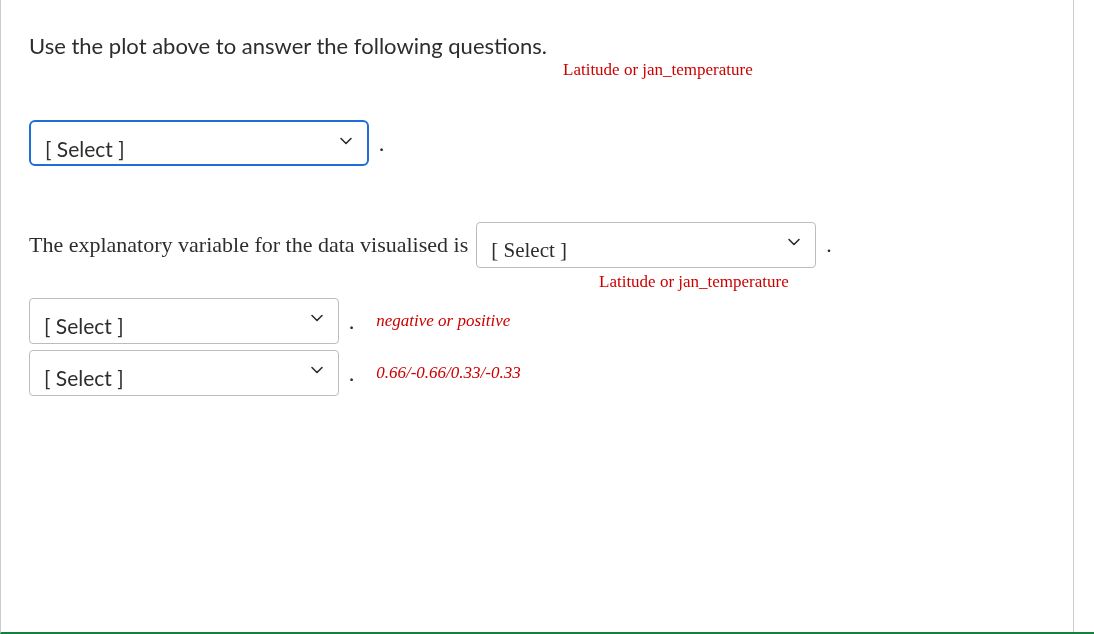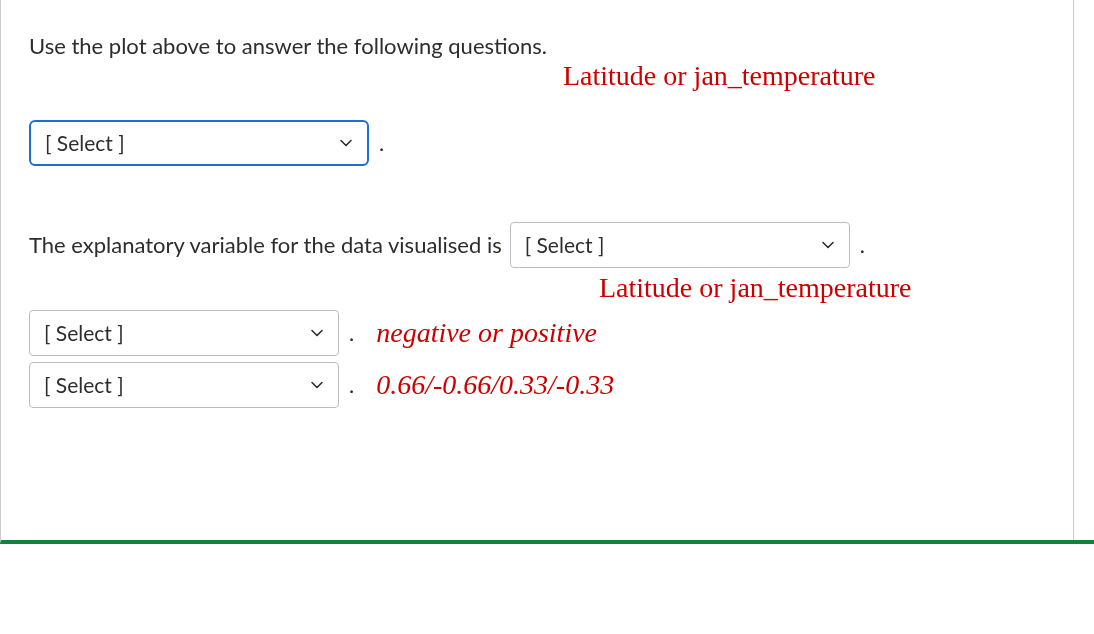--- a/index.html
+++ b/index.html
@@ -8,23 +8,23 @@
     width: 1094px;
     height: 634px;
     background: #fff;
     font-family: "Lato", "Helvetica Neue", Arial, sans-serif;
     color: #2d2d2d;
     box-sizing: border-box;
   }
   *, *::before, *::after { box-sizing: inherit; }
   .frame {
     width: 1094px;
-    height: 544px;
+    height: 634px;
     border-left: 1px solid #ccc;
-    border-bottom: 4px solid #15803d;
+    border-bottom: 2px solid #15803d;
     padding: 0;
     position: relative;
   }
   .inner {
     border-right: 1px solid #ccc;
     margin-right: 20px;
     height: 100%;
     padding: 26px 28px 0 28px;
     position: relative;
   }
@@ -34,50 +34,50 @@
     display: flex;
     align-items: center;
     flex-wrap: wrap;
     gap: 6px 8px;
     margin-top: 0;
   }
   .q-intro { margin-top: 4px; margin-bottom: 2px; }
   .red {
     color: #cc0000;
     font-family: Georgia, "Times New Roman", serif;
-    font-size: 28px;
+    font-size: 17px;
   }
   .hint-top {
     position: absolute;
     left: 562px;
     top: 60px;
     white-space: nowrap;
   }
   .row1 { margin-top: 58px; position: relative; }
-  .row2 { margin-top: 56px; }
+  .row2 { margin-top: 56px; font-family: Liberation Serif, serif; }
   .hint-under-row2 {
     margin-left: 570px;
     margin-top: 4px;
     white-space: nowrap;
   }
   .row3 { margin-top: 30px; margin-bottom: 4px; }
   .row3b { margin-top: 6px; }
   .row4 { margin-top: 54px; margin-bottom: 4px; }
   .row4b { margin-top: 6px; }
   .select {
     display: inline-flex;
-    align-items: center;
+    align-items: flex-start;
     justify-content: space-between;
     height: 46px;
     border: 1px solid #b9bdc2;
     border-radius: 4px;
     background: #fff;
     font-size: 21px;
     color: #2d2d2d;
-    padding: 0 14px 0 14px;
+    padding: 12px 14px 0 14px;
     cursor: pointer;
     position: relative;
     gap: 28px;
   }
   .select .chev {
     margin-left: 12px;
     width: 14px;
     height: 14px;
     flex: none;
   }

